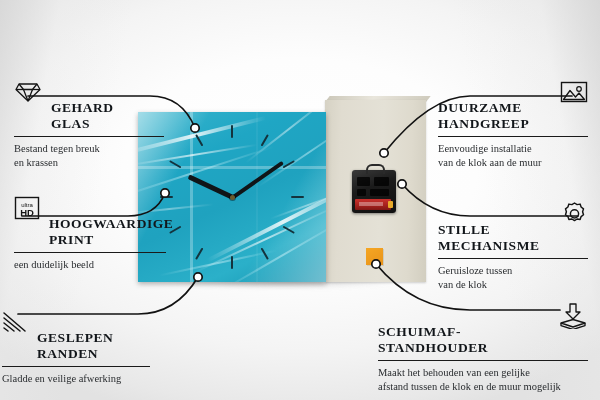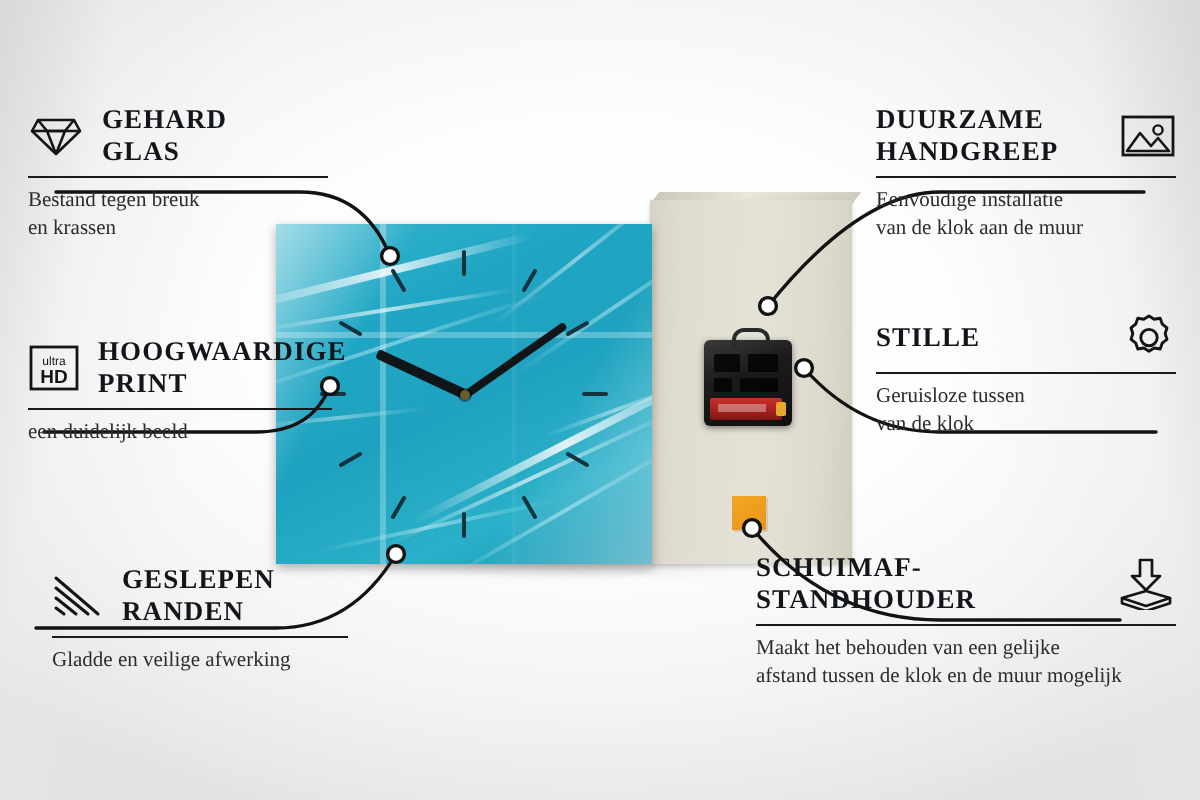--- a/index.html
+++ b/index.html
@@ -88,21 +88,21 @@
     filter:blur(2px);
   }
 
   
   .feature{position:absolute;}
   .f-head{display:flex;align-items:center;gap:9px;}
   .f-head.right{flex-direction:row-reverse;}
   .f-title{
     font-family:"Liberation Serif",serif;
     font-size:13.5px;font-weight:700;letter-spacing:.55px;
-    color:#12161a;line-height:1.18;text-transform:uppercase;
+    color:#12161a;line-height:1.18;text-transform:uppercase;margin-top:48px;
   }
   .f-rule{height:1px;background:#1a1a1a;margin:4px 0 5px 0;}
   .f-desc{
     font-family:Liberation Serif, serif;
     font-size:10.5px;color:#2a2d30;line-height:1.32;
   }
   .ta-l{text-align:left;}
   .ta-r{text-align:left;}
   .ico{flex:0 0 auto;display:block;}
 </style>
@@ -220,21 +220,21 @@
         <div>HOOGWAARDIGE</div>
         <div>PRINT</div>
       </div>
     </div>
     <div class="f-rule" style="width:152px;"></div>
     <div class="f-desc ta-l">
       <div>een duidelijk beeld</div>
     </div>
   </div>
 
-  <div class="feature" style="left:26px;top:282px;width:148px;">
+  <div class="feature" style="left:2px;top:282px;width:148px;">
     <div class="f-head">
       <svg class="ico" width="26" height="22" viewBox="0 0 26 22">
         <g stroke="#141414" stroke-width="1.5" stroke-linecap="round">
           <line x1="2" y1="2" x2="23" y2="20"></line>
           <line x1="2" y1="7" x2="18" y2="20"></line>
           <line x1="2" y1="12" x2="12" y2="20"></line>
           <line x1="2" y1="17" x2="6" y2="20"></line>
         </g>
       </svg>
       <div class="f-title ta-l">
@@ -260,30 +260,31 @@
         <div>HANDGREEP</div>
       </div>
     </div>
     <div class="f-rule" style="width:150px;"></div>
     <div class="f-desc ta-r">
       <div>Eenvoudige installatie</div>
       <div>van de klok aan de muur</div>
     </div>
   </div>
 
-  <div class="feature" style="left:438px;top:156px;width:150px;">
+  <div class="feature" style="left:438px;top:174px;width:150px;">
     <div class="f-head right">
       <svg class="ico" width="27" height="26" viewBox="0 0 27 26">
         <g fill="none" stroke="#141414" stroke-width="1.45" stroke-linejoin="round">
           <path d="M13.5,2 l2.6,1.6 l3-0.5 l1,2.9 l2.4,1.9 l-0.9,2.9 l0.9,2.9 l-2.4,1.9 l-1,2.9 l-3,-0.5 l-2.6,1.6 l-2.6,-1.6 l-3,0.5 l-1,-2.9 l-2.4,-1.9 l0.9,-2.9 l-0.9,-2.9 l2.4,-1.9 l1,-2.9 l3,0.5 Z"></path>
           <circle cx="13.5" cy="12.8" r="4.1"></circle>
         </g>
       </svg>
       <div class="f-title ta-r" style="flex:1;">
         <div>STILLE</div>
+        <div>MECHANISME</div>
       </div>
     </div>
     <div class="f-rule" style="width:150px;"></div>
     <div class="f-desc ta-r">
       <div>Geruisloze tussen</div>
       <div>van de klok</div>
     </div>
   </div>
 
   <div class="feature" style="left:378px;top:276px;width:210px;">

